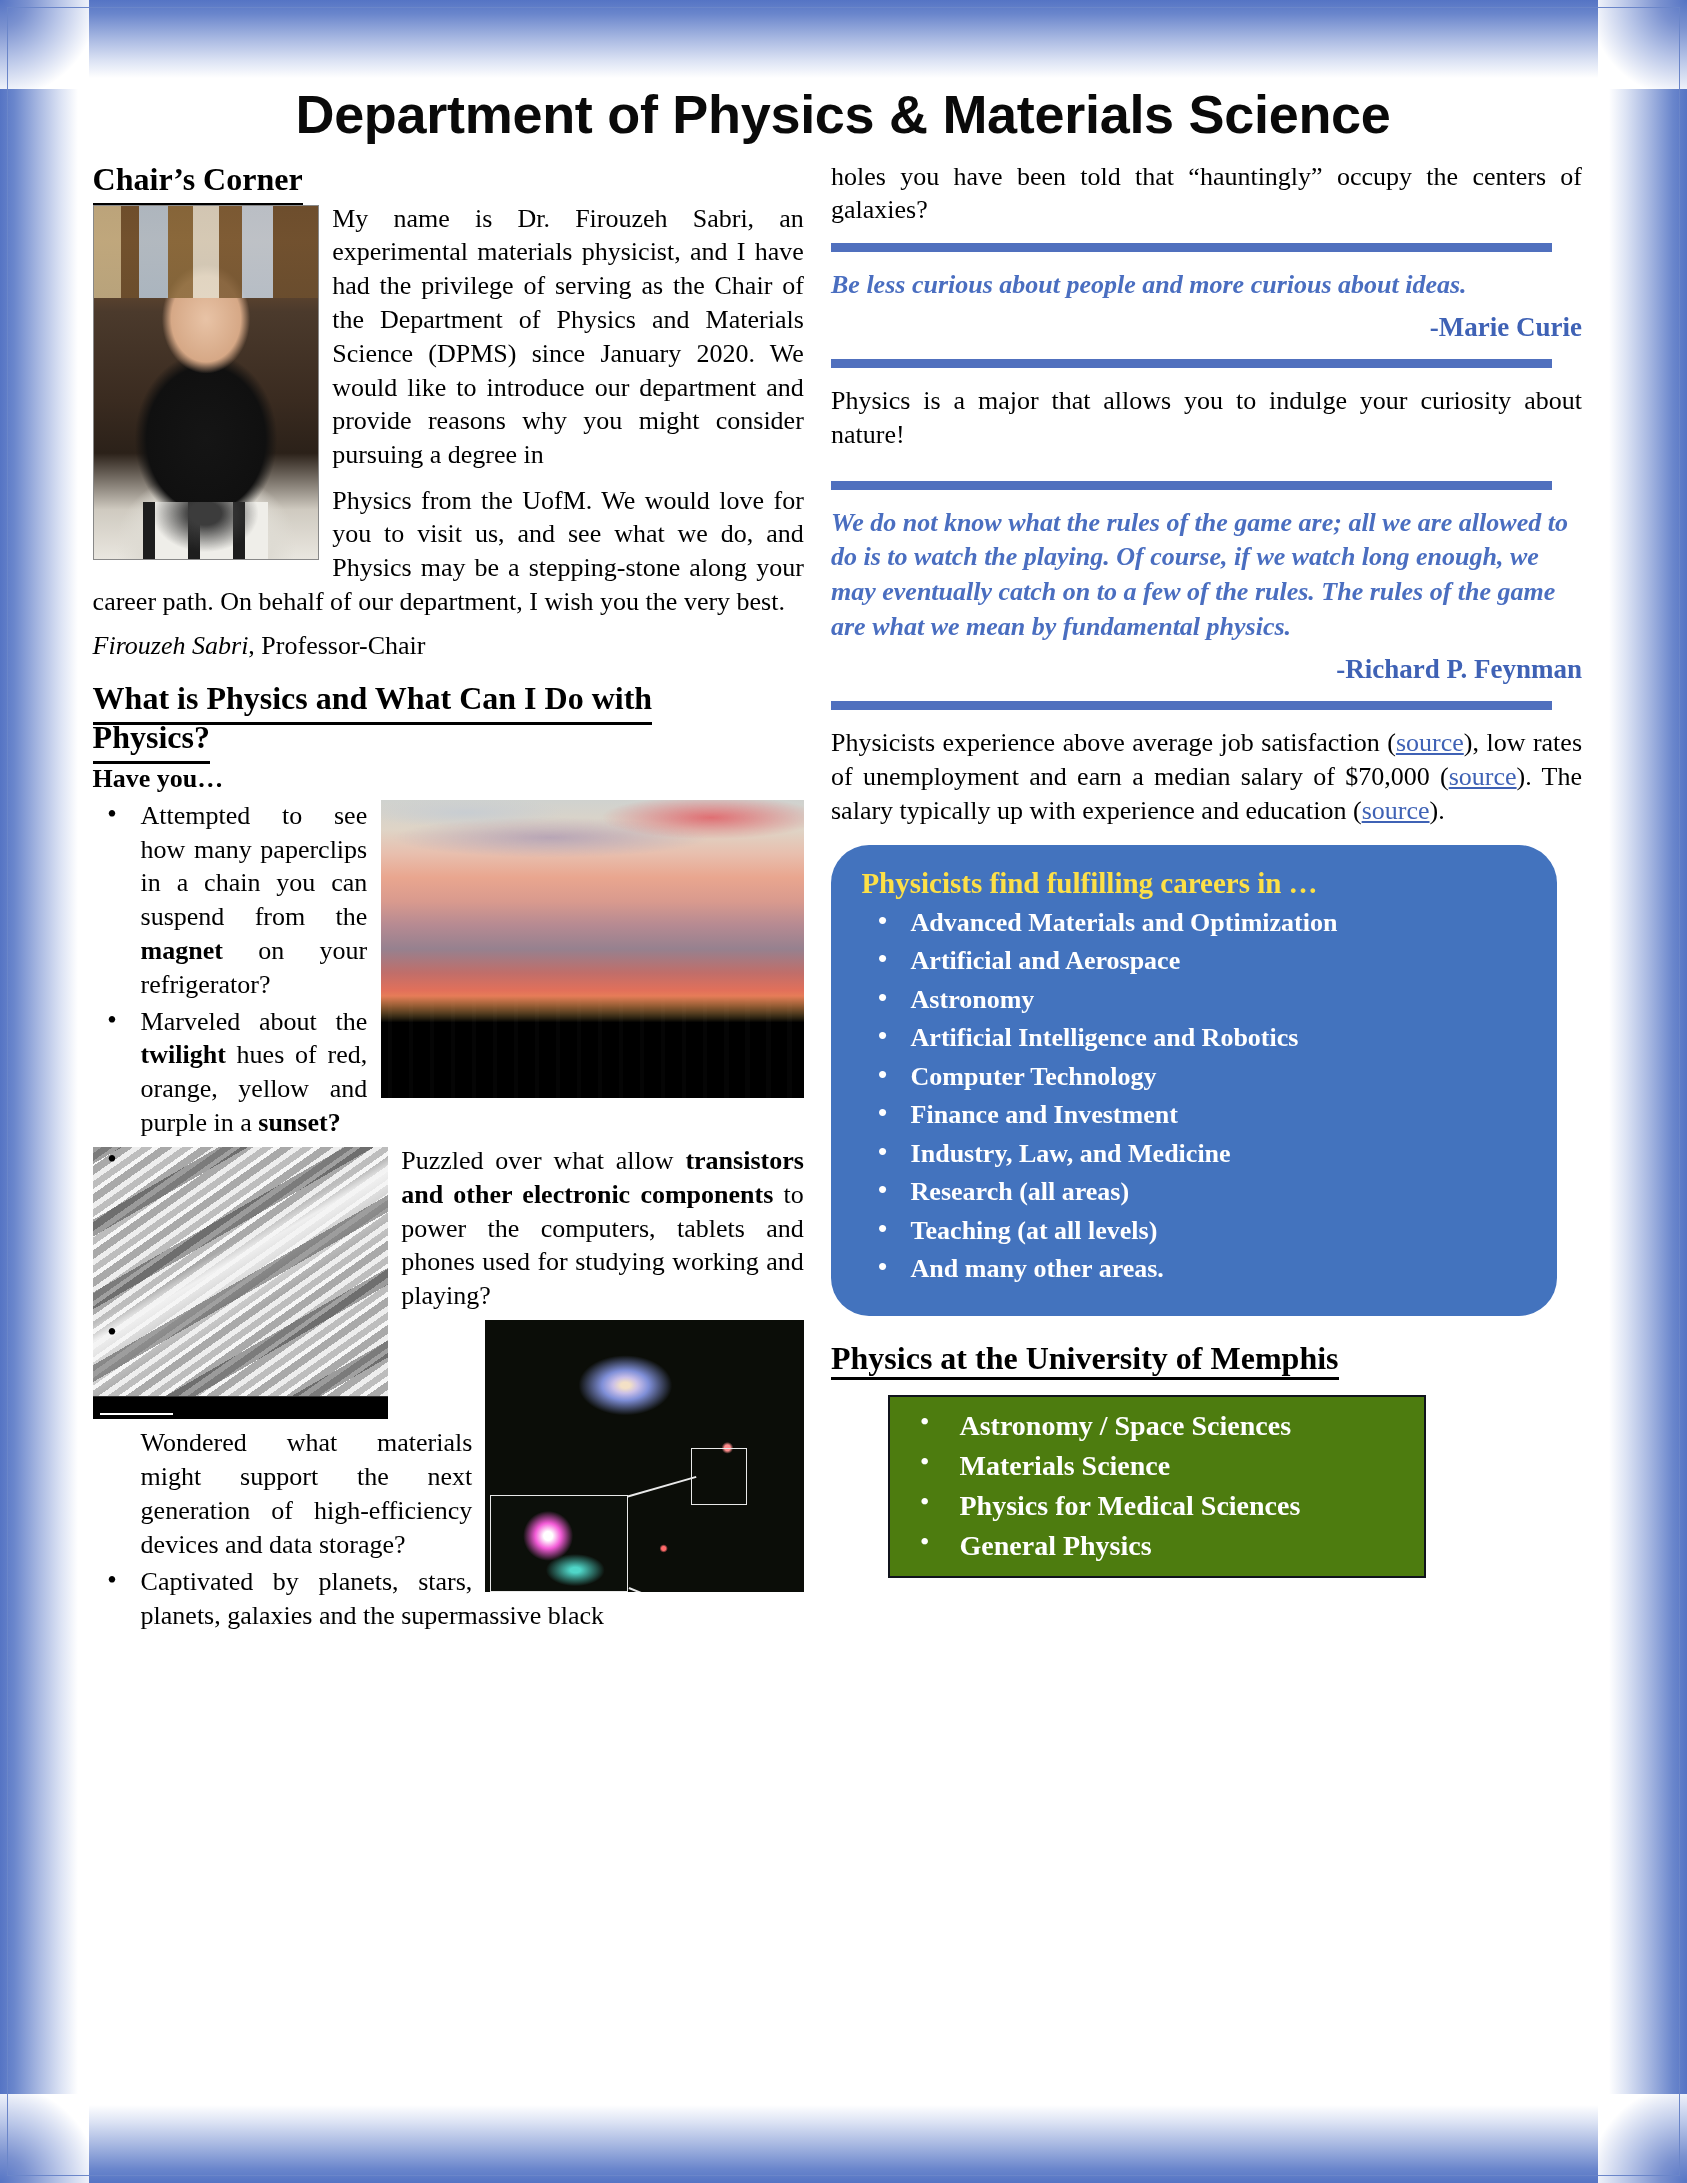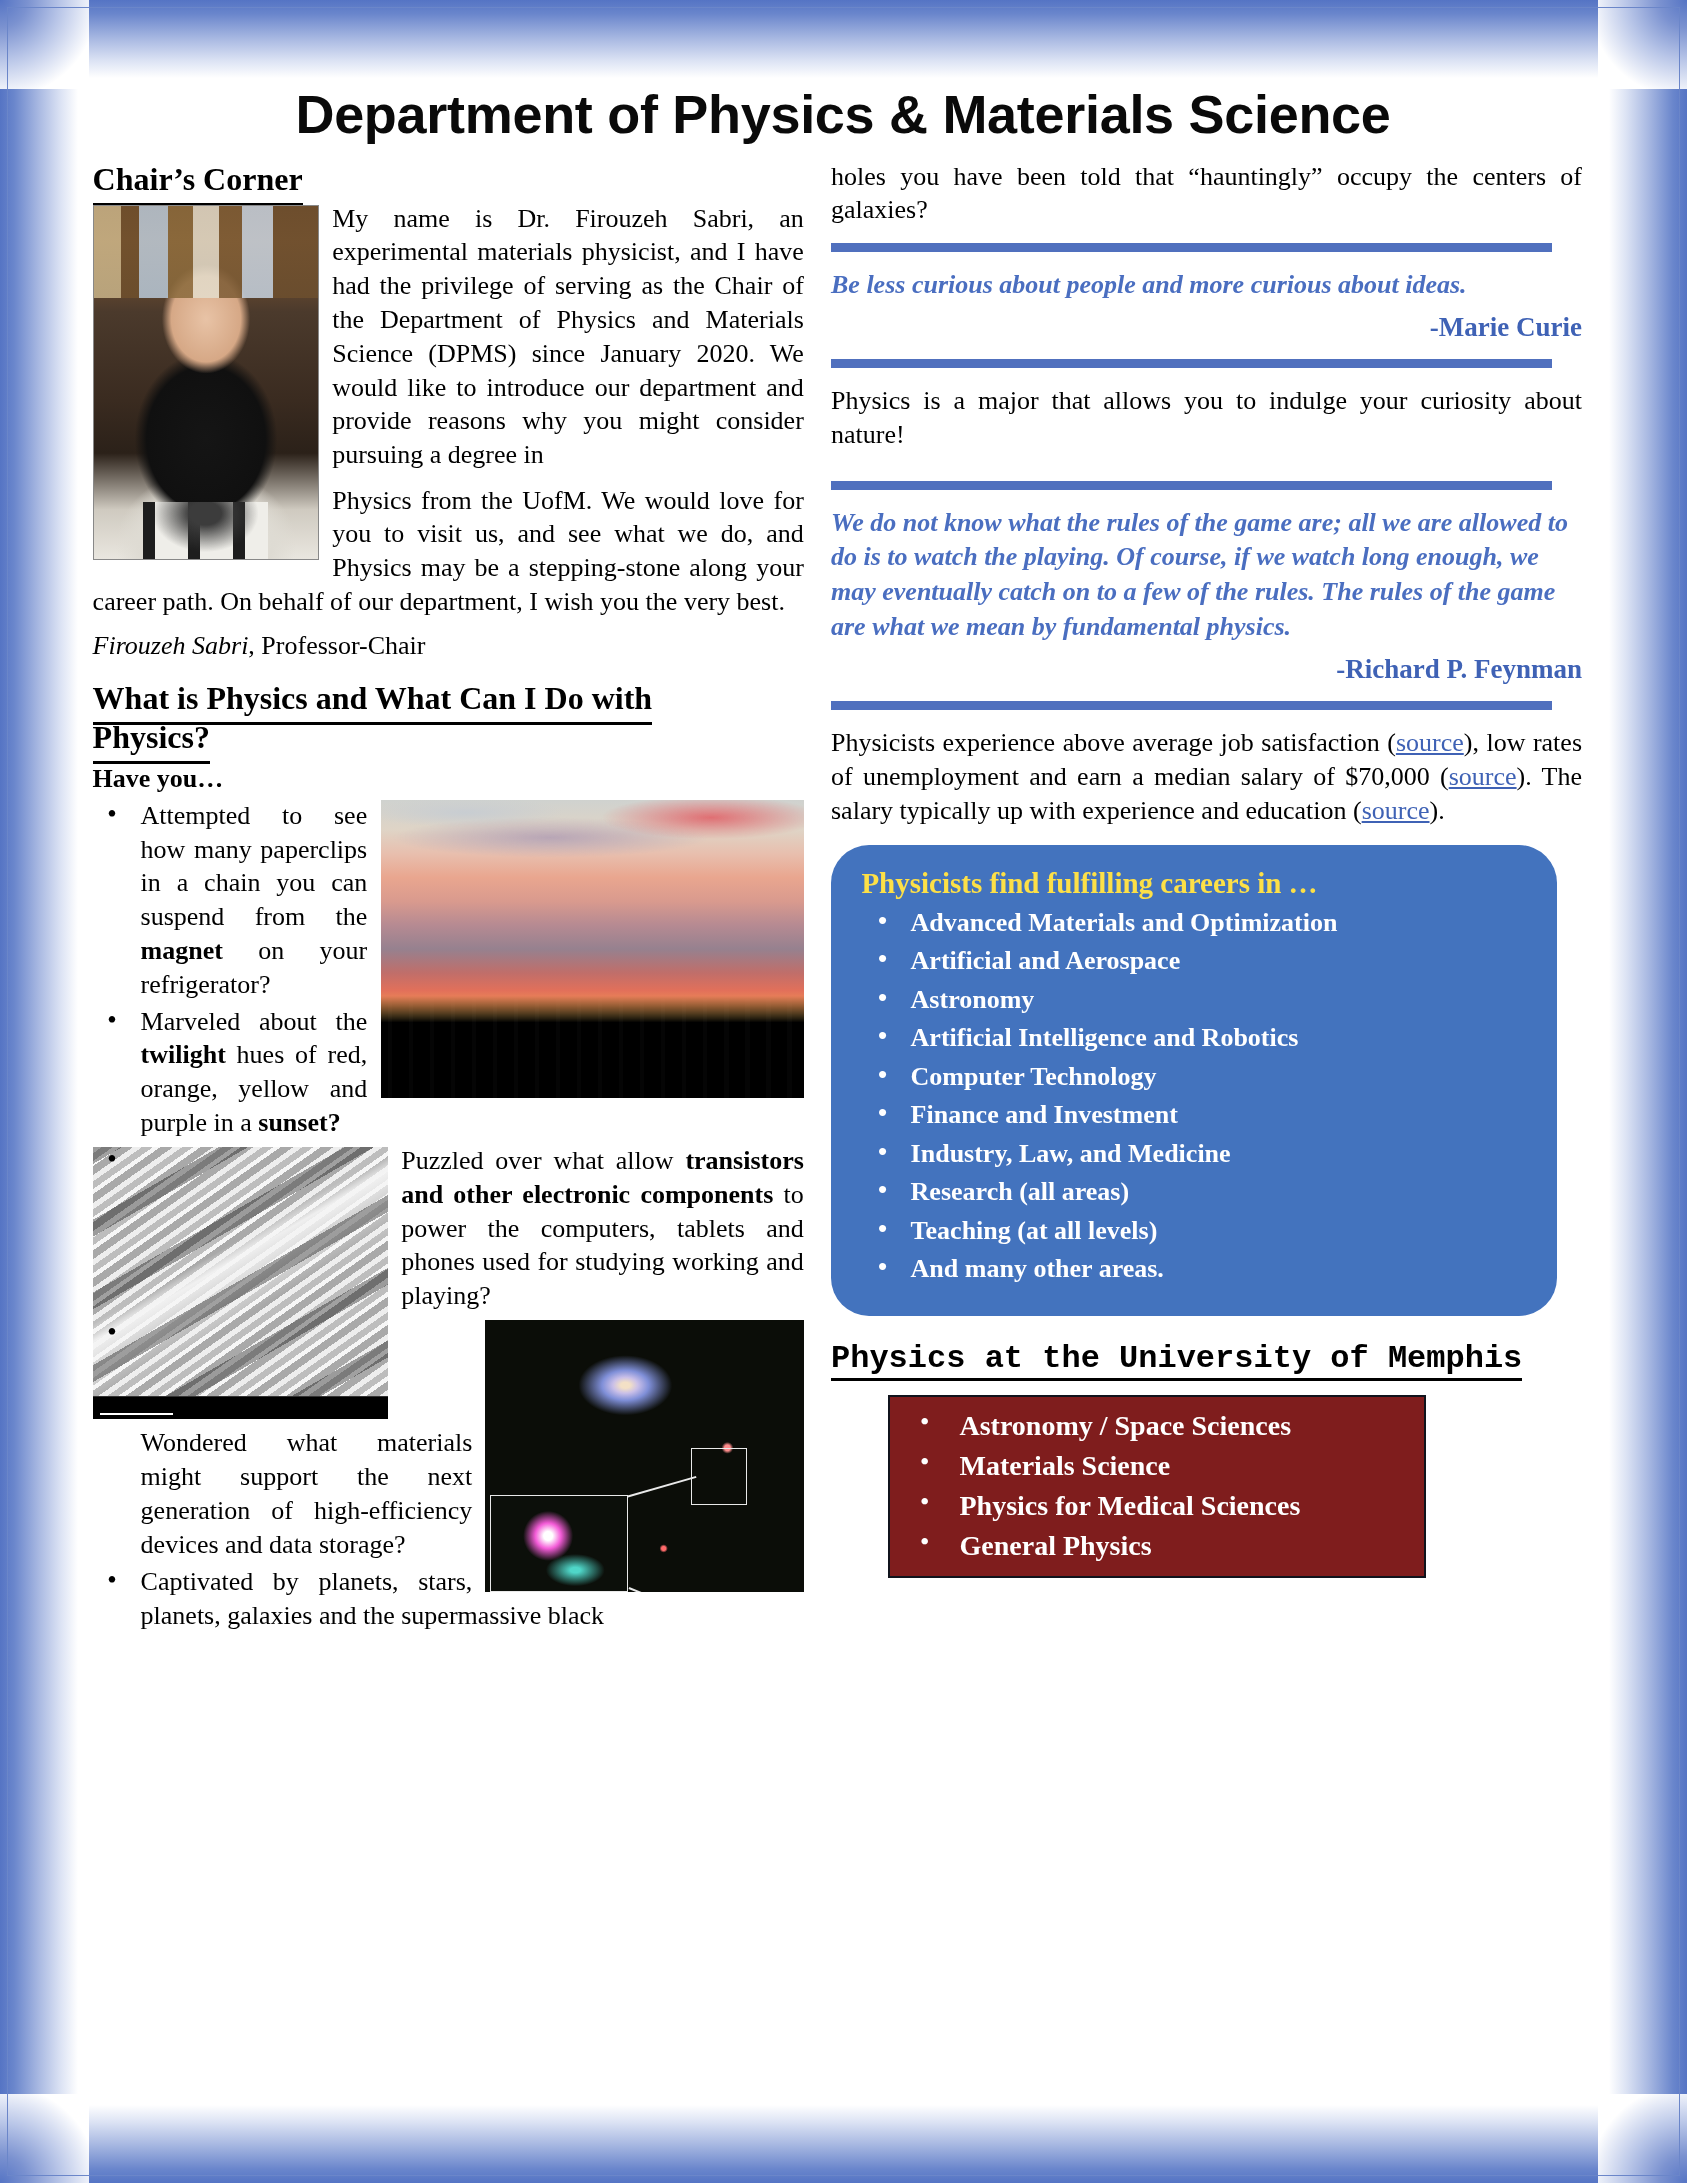--- a/index.html
+++ b/index.html
@@ -196,25 +196,25 @@
     margin-top:18px; width:726px;
     background:#4373be; border-radius:38px;
     padding:15.7px 21px 23px 21px; color:#fff;
   }
   .careers h3 { font-size:29px; font-weight:bold; margin:6.3px 0 7.3px 9.4px; color:#fde047; }
   .careers ul { list-style:none; margin:0; padding:0 0 0 13.6px; }
   .careers li { position:relative; padding-left:45px; font-size:26px; font-weight:bold; line-height:1.12; margin-bottom:9.4px; }
   .careers li::before { content:"\2022"; position:absolute; left:12.5px; top:-2.1px; font-size:26px; }
 
   
-  h2.memphis { font-family:Liberation Mono, monospace; font-weight:bold; font-size:32px; margin:24px 0 0 0; }
+  h2.memphis { font-family:Liberation Serif, serif; font-weight:bold; font-size:32px; margin:24px 0 0 0; }
   h2.memphis span.u { border-bottom:3.1px solid #000; padding-bottom:1px; }
   .programs {
     margin:18px 0 0 57px; width:538px;
-    background:#7f1d1d; border:2.1px solid #10131c;
+    background:#4d7c0f; border:2.1px solid #10131c;
     padding:13.6px 12.5px 13.6px 12.5px;
   }
   .programs ul { list-style:none; margin:0; padding:0; }
   .programs li { position:relative; padding-left:57px; color:#ffffff; font-weight:bold;
       font-size:28px; line-height:1.16; margin-bottom:7.3px; }
   .programs li:last-child { margin-bottom:0; }
   .programs li::before { content:"\2022"; position:absolute; left:18px; top:-2.1px; font-size:24px; color:#ffffff; }
 
   b { font-weight:bold; }
 </style>

